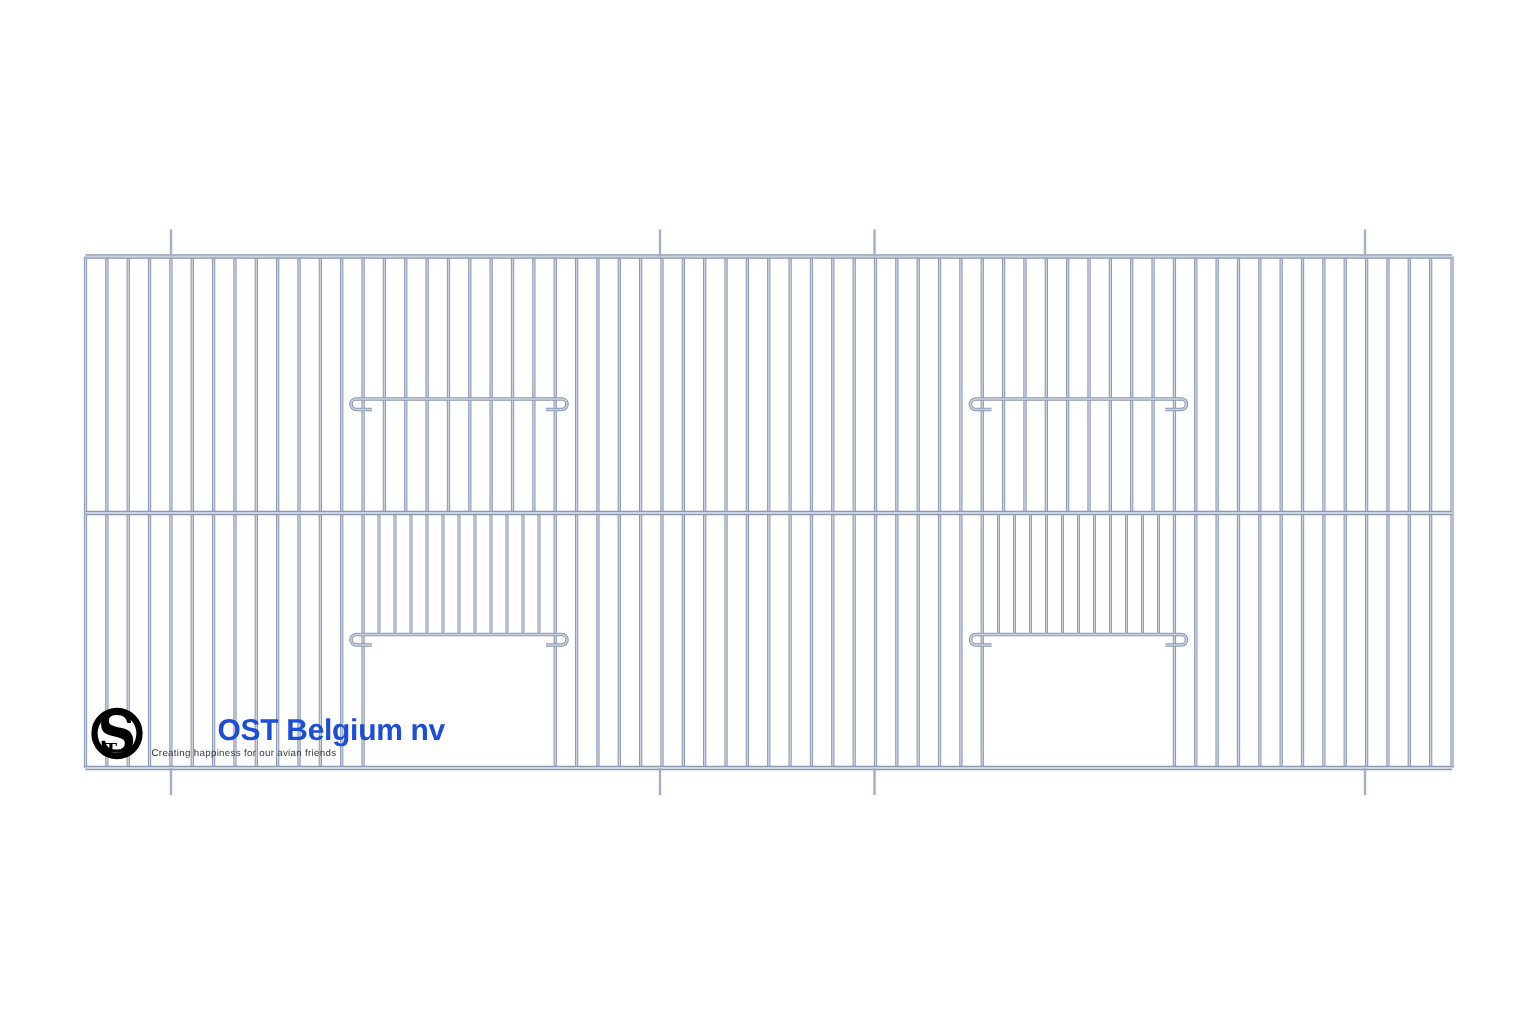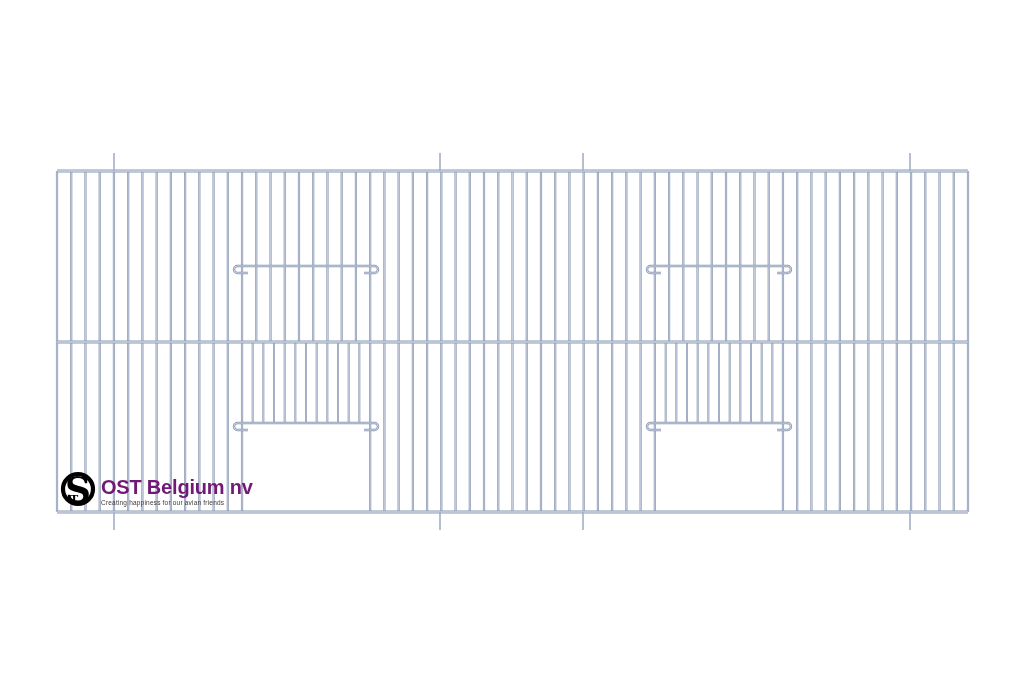--- a/index.html
+++ b/index.html
@@ -21,22 +21,23 @@
     gap: 3px;
   }
   .logo-mark { display: block; }
   .logo-text { display: flex; flex-direction: column; }
   .wordmark {
     margin-top: 10px;
     font-size: 20px;
     font-weight: 700;
     line-height: 1;
     letter-spacing: -0.2px;
-    color: #701a75;
+    color: #1d4ed8;
     white-space: nowrap;
+    margin-left: 44px;
   }
   .tagline {
     margin-top: 2px;
     font-size: 6.5px;
     letter-spacing: 0.2px;
     color: #3a3a3a;
     white-space: nowrap;
   }
   .mono-s {
     font-family: "DejaVu Serif", serif;

